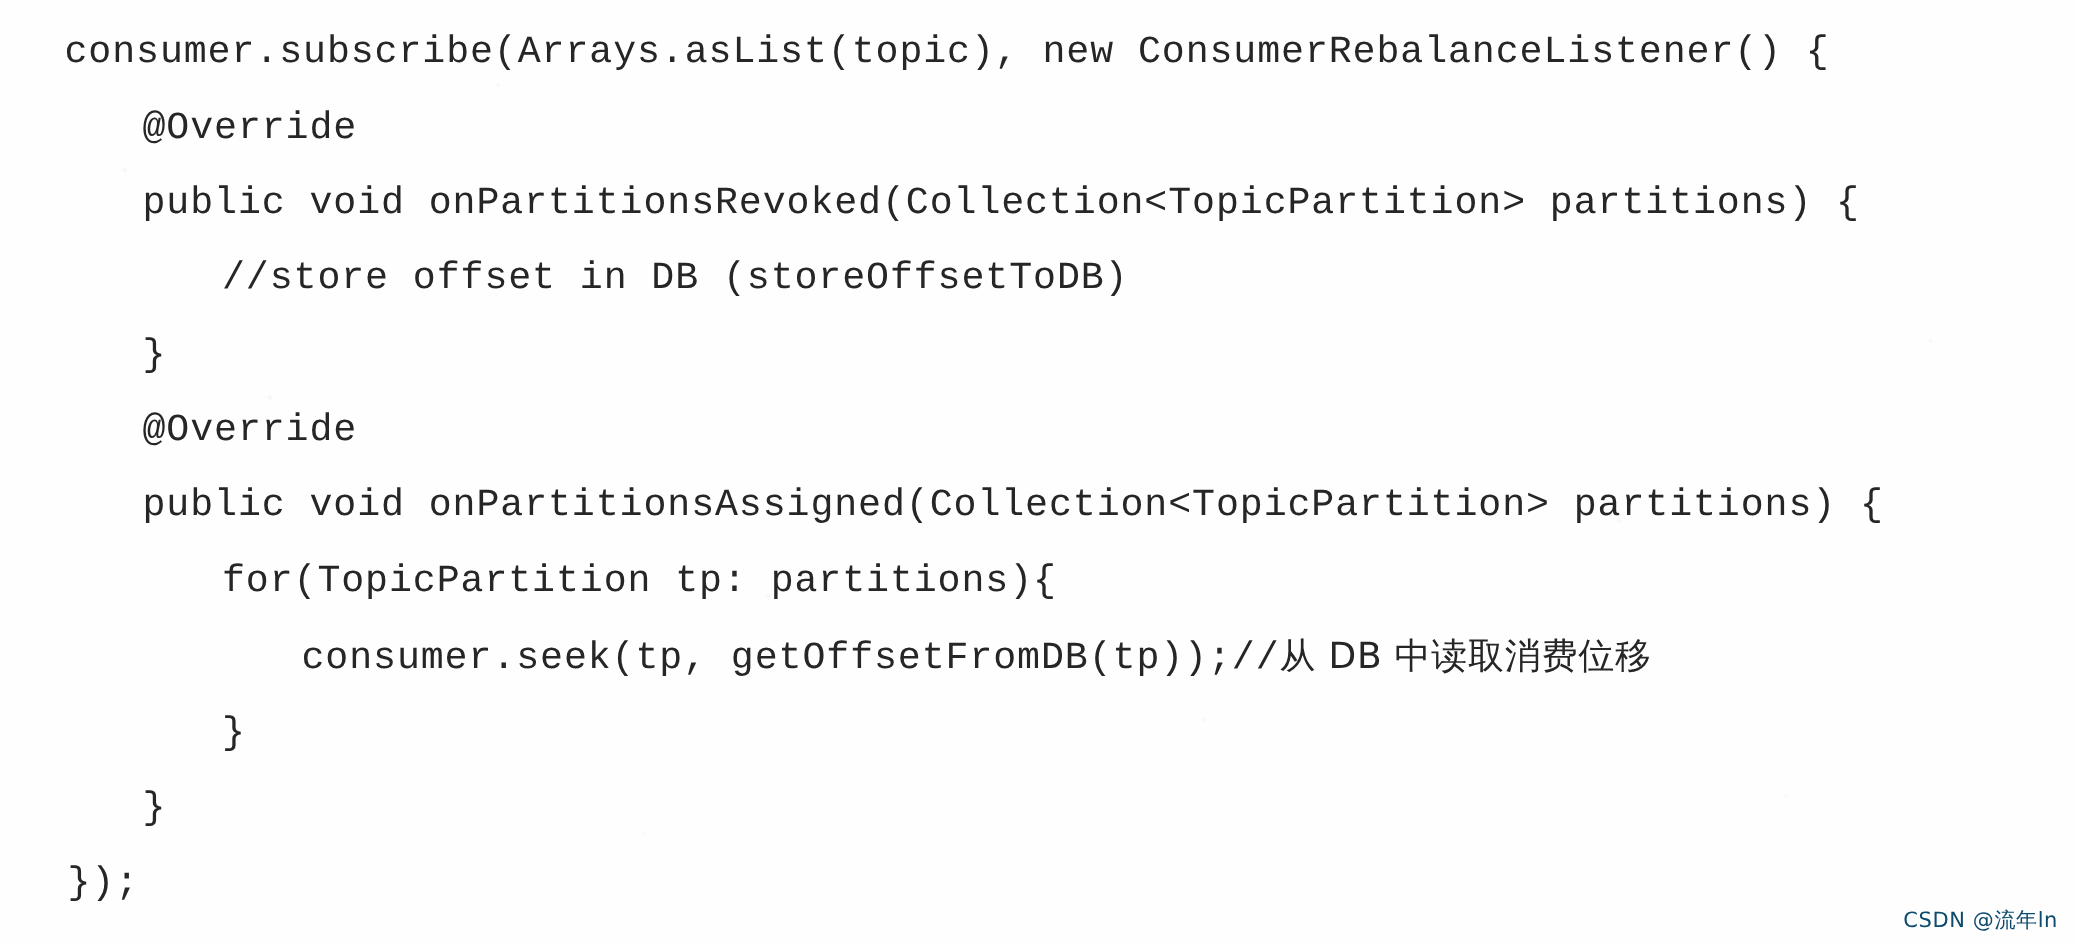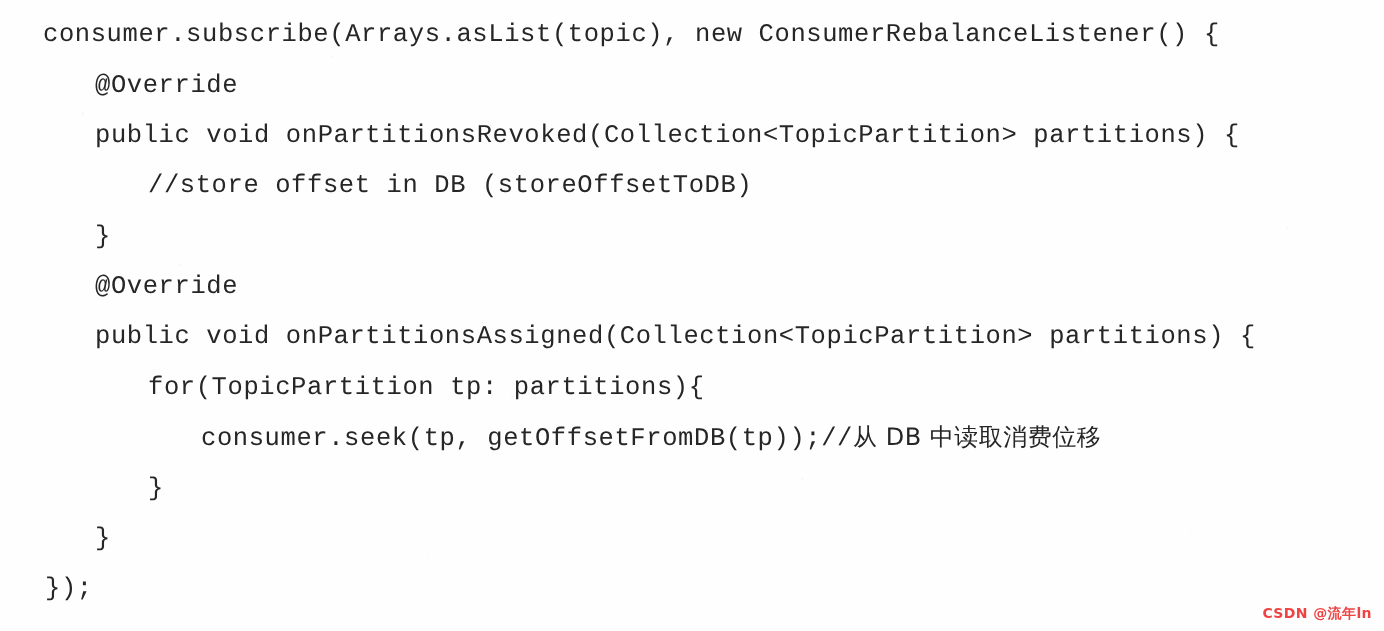--- a/index.html
+++ b/index.html
@@ -72,25 +72,24 @@
     font-size: 24px;
     letter-spacing: 0.5px;
   }
 
   #watermark {
     position: absolute;
     right: 12px;
     bottom: 8px;
     font-family: "DejaVu Sans", "Liberation Sans", sans-serif;
     font-size: 14px;
-    color: #ef4444;
+    color: #0c4a6e;
     letter-spacing: 0.4px;
     user-select: none;
     white-space: pre;
-    font-weight: bold;
   }
 </style>
 </head>
 <body>
 
 <div id="page">
 
   <div id="code-block">
 
     <div class="code-line" style="left:43px;  top:22px;">consumer.subscribe(Arrays.asList(topic), new ConsumerRebalanceListener() {</div>

